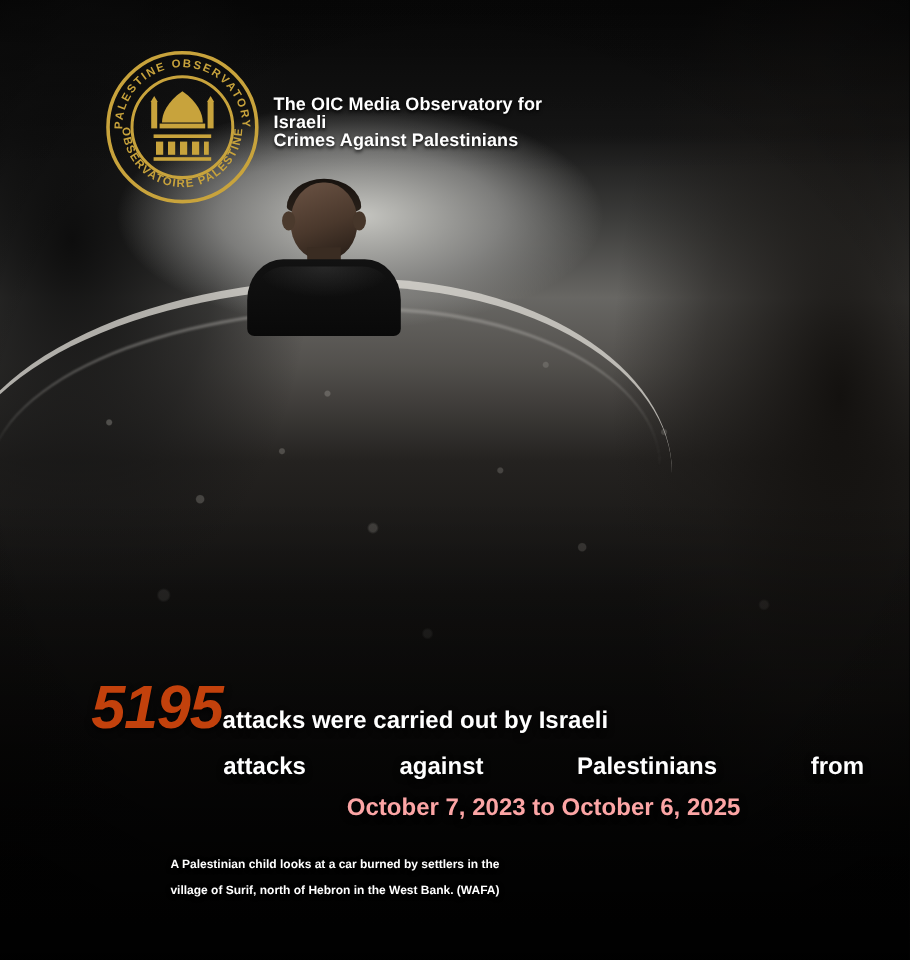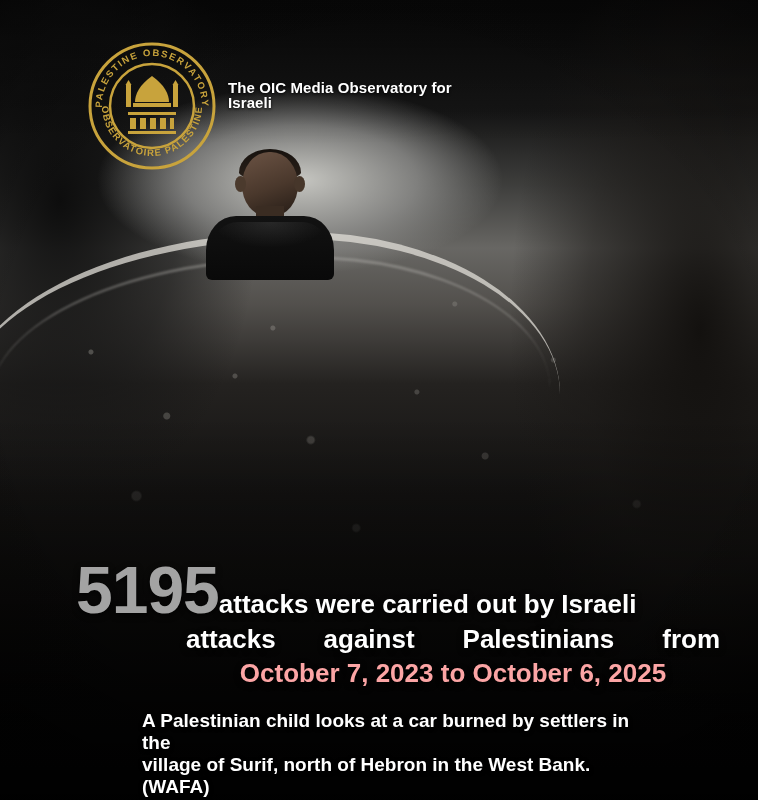--- a/index.html
+++ b/index.html
@@ -147,30 +147,31 @@
     left: 76px;
     top: 558px;
     width: 644px;
   }
   .headline .row1 {
     display: flex;
     align-items: baseline;
     justify-content: flex-start;
   }
   .big-number {
-    color: #a3a3a3;
-    font-size: 66px;
+    color: #c2410c;
+    font-size: 51px;
     font-weight: bold;
     line-height: 64px;
     letter-spacing: -1px;
     text-shadow: 0 2px 6px rgba(0,0,0,0.75);
+    font-style: italic;
   }
   .head-line {
     color: #ffffff;
-    font-size: 26px;
+    font-size: 20px;
     font-weight: bold;
     line-height: 34px;
     text-shadow: 0 2px 6px rgba(0,0,0,0.85);
     white-space: nowrap;
   }
   .head-line.l2 {
     display: block;
     text-align: justify;
     text-align-last: justify;
     padding-left: 110px;
@@ -183,21 +184,21 @@
     text-align: center;
   }
 
   
   .caption {
     position: absolute;
     left: 142px;
     top: 710px;
     width: 520px;
     color: #ffffff;
-    font-size: 19px;
+    font-size: 10px;
     font-weight: bold;
     line-height: 22px;
     text-shadow: 0 1px 4px rgba(0,0,0,0.9);
   }
 </style>
 </head>
 <body>
 
 <div id="poster">
 
@@ -249,20 +250,21 @@
           <textPath href="#arcTop" startOffset="50%" text-anchor="middle">PALESTINE OBSERVATORY</textPath>
         </text>
         <text font-family="Liberation Sans, sans-serif" font-size="9.5" font-weight="bold" fill="#c8a33c" letter-spacing="1.2">
           <textPath href="#arcBottom" startOffset="50%" text-anchor="middle">OBSERVATOIRE PALESTINE</textPath>
         </text>
       </svg>
     </div>
 
     <div class="org-text">
       <div>The OIC Media Observatory for Israeli</div>
+      <div>Crimes Against Palestinians</div>
     </div>
   </div>
 
   <div class="headline">
     <div class="row1">
       <span class="big-number">5195</span>
       <span class="head-line l1">attacks were carried out by Israeli</span>
     </div>
     <span class="head-line l2">attacks against Palestinians from</span>
     <span class="head-line l3">October 7, 2023 to October 6, 2025</span>

